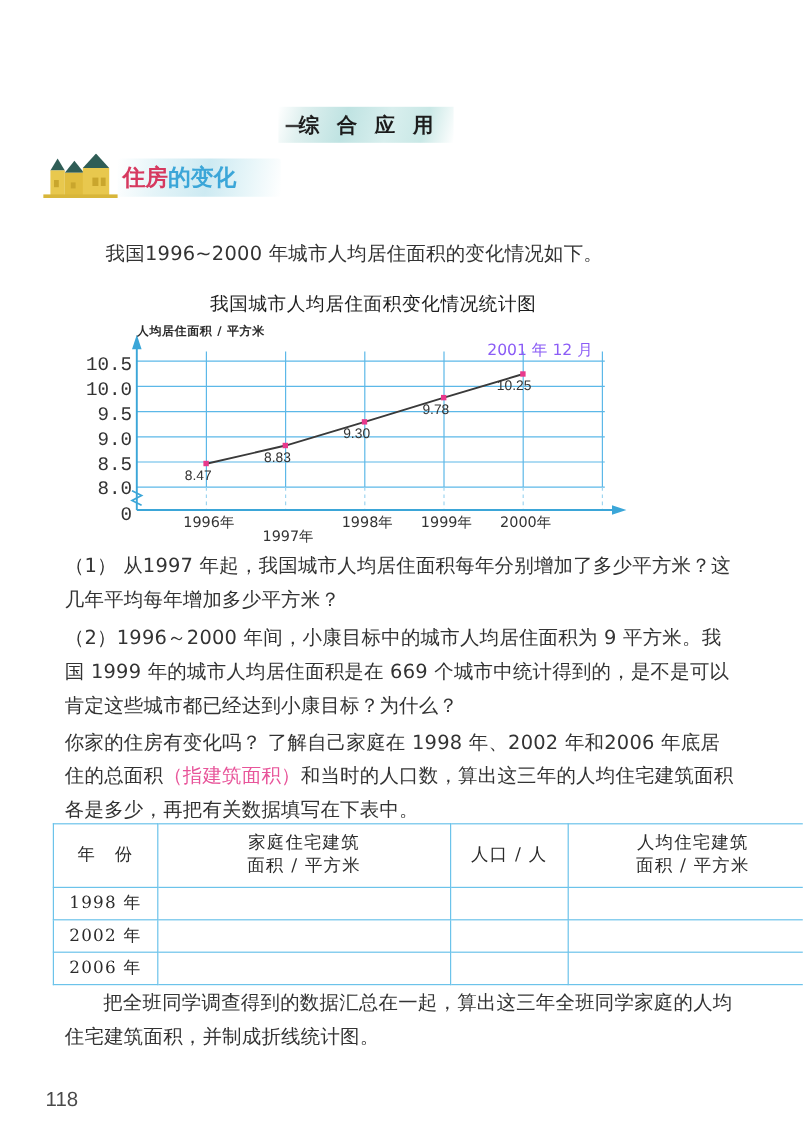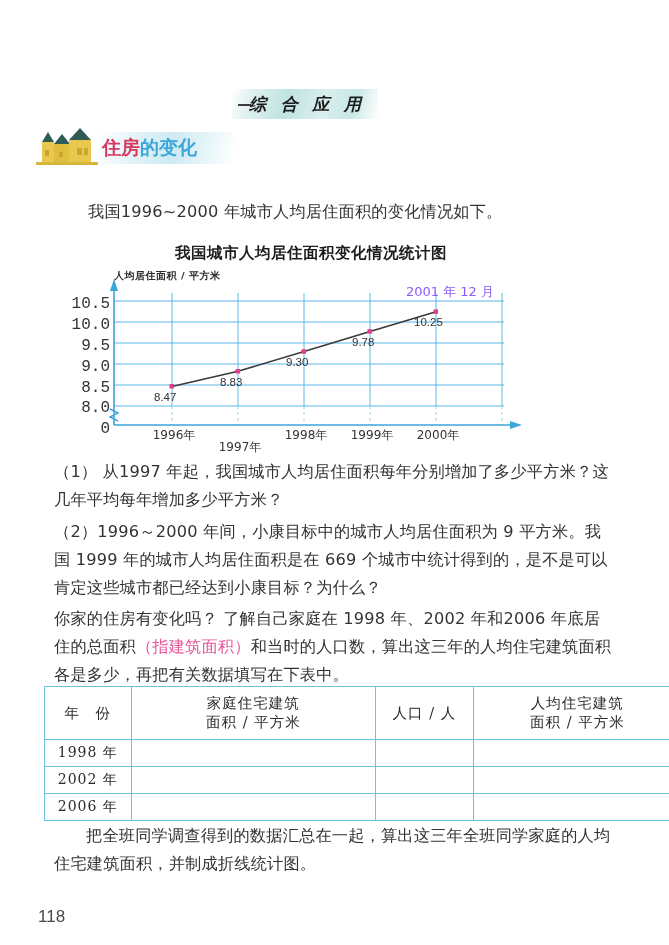--- a/index.html
+++ b/index.html
@@ -20,21 +20,20 @@
   .section-banner {
     position: absolute;
     left: 232px;
     top: 89px;
     width: 146px;
     height: 30px;
     background: linear-gradient(105deg,#ffffff 0%,#dff0ef 14%,#bfe3e2 38%,#d9efee 62%,#c9e8e6 82%,#ffffff 100%);
     display: flex;
     align-items: center;
     justify-content: center;
-    font-style: italic;
   }
   .section-banner .dash {
     position: absolute;
     left: 6px;
     top: 15px;
     width: 13px;
     height: 2px;
     background: #3c3c3c;
   }
   .section-banner span {
@@ -100,21 +99,21 @@
     width: 430px;
     height: 195px;
   }
   .chart-title {
     position: absolute;
     left: 0;
     top: 0;
     width: 430px;
     text-align: center;
     font-size: 15.5px;
-    font-weight: bold;
+    font-weight: normal;
     color: #1d1d1d;
     letter-spacing: 0.5px;
     font-family: "DejaVu Sans", sans-serif;
   }
   .chart-subtitle {
     position: absolute;
     left: 0;
     top: 21px;
     width: 430px;
     text-align: center;

